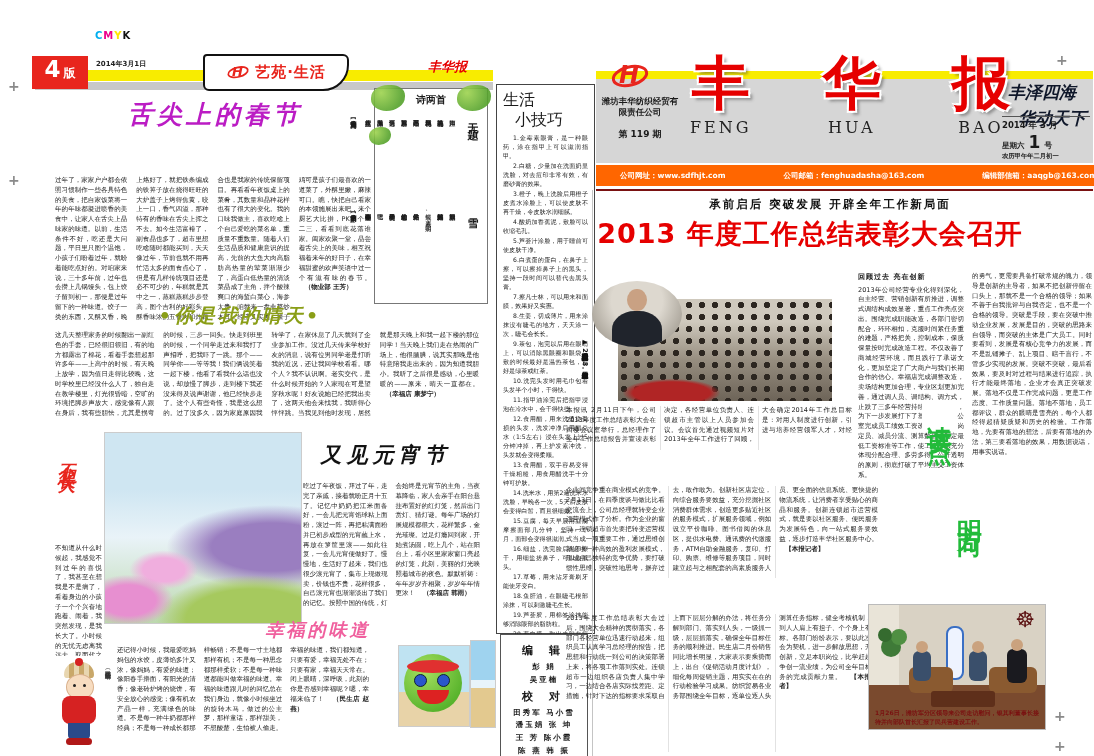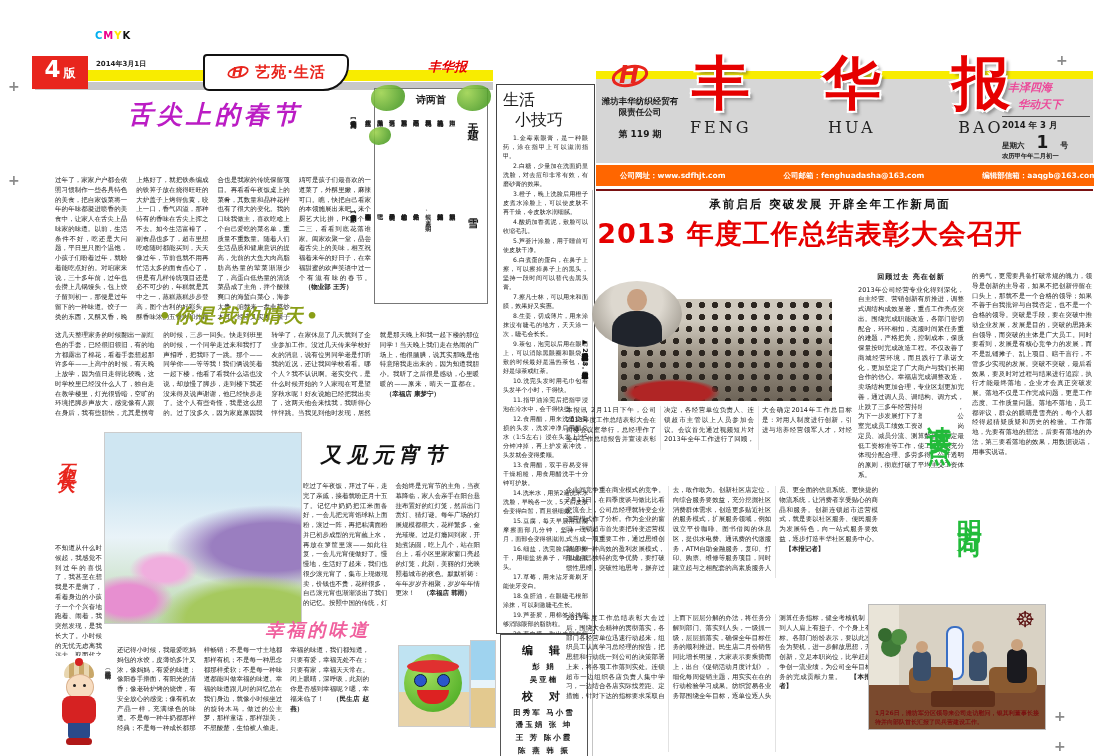--- a/index.html
+++ b/index.html
@@ -94,33 +94,33 @@
   .staffbox .nm{font-size:7.5px;font-weight:bold;line-height:1.7;letter-spacing:2px;}
   
   .mast-gray{background:#d6d6d6;}
   .mast-company{font-size:8.5px;font-weight:bold;line-height:1.35;text-align:center;}
   .mast-issue{font-size:9px;font-weight:bold;text-align:center;}
   .bigtitle{display:flex;justify-content:space-between;padding:0 14px;}
   .char-group{display:flex;flex-direction:column;align-items:center;}
   .char-group .ch{font-size:58px;font-weight:bold;color:#e60000;font-family:"DejaVu Serif",serif;line-height:1.1;
      text-shadow:-2px -2px 0 #fff,2px -2px 0 #fff,-2px 2px 0 #fff,2px 2px 0 #fff,4px 4px 3px rgba(60,60,60,.45);}
   .char-group .py{font-size:16px;letter-spacing:3px;color:#222;font-family:"DejaVu Serif",serif;margin-top:2px;}
-  .slogan{color:#ec4899;font-weight:bold;font-style:italic;font-size:11px;line-height:1.5;font-family:"DejaVu Serif",serif;}
+  .slogan{color:#0f172a;font-weight:bold;font-style:italic;font-size:17px;line-height:1.5;font-family:"DejaVu Serif",serif;}
   .slogan .l2{margin-left:10px;}
   .datebox{border-top:1px solid #555;padding-top:3px;font-weight:bold;}
   .datebox .d1{font-size:8.5px;}
-  .datebox .row{display:flex;align-items:baseline;gap:12px;}
+  .datebox .row{display:flex;align-items:baseline;gap:4px;}
   .datebox .wk{font-size:7.5px;}
   .datebox .no{font-size:17px;}
   .datebox .nu{font-size:8px;}
   .datebox .lunar{font-size:6.3px;}
   .orangebar{background:#ff6600;color:#fff;display:flex;align-items:center;justify-content:space-between;
              padding:0 10px;font-size:7.5px;font-weight:bold;}
   .darkline{background:#7a1212;}
-  .subhead{font-weight:bold;font-size:7px;text-align:center;margin-bottom:3px;letter-spacing:1px;}
+  .subhead{font-weight:bold;font-size:7px;margin-bottom:3px;letter-spacing:1px;}
   .colrule{column-rule:1px solid #e2e2e2;}
   
   .meetphoto{border:1px solid #bbb;overflow:hidden;background:#d8cfc0;}
   .meetphoto svg{display:block;}
   .wheel{position:absolute;color:#5a1010;font-size:22px;line-height:1;}
   .meet-caption{position:absolute;left:6px;right:6px;bottom:3px;color:#7a1010;font-size:6px;font-weight:bold;line-height:1.4;text-align:justify;}
   .vline{background:#c4c4c4;}
 </style>
 </head>
 <body>

